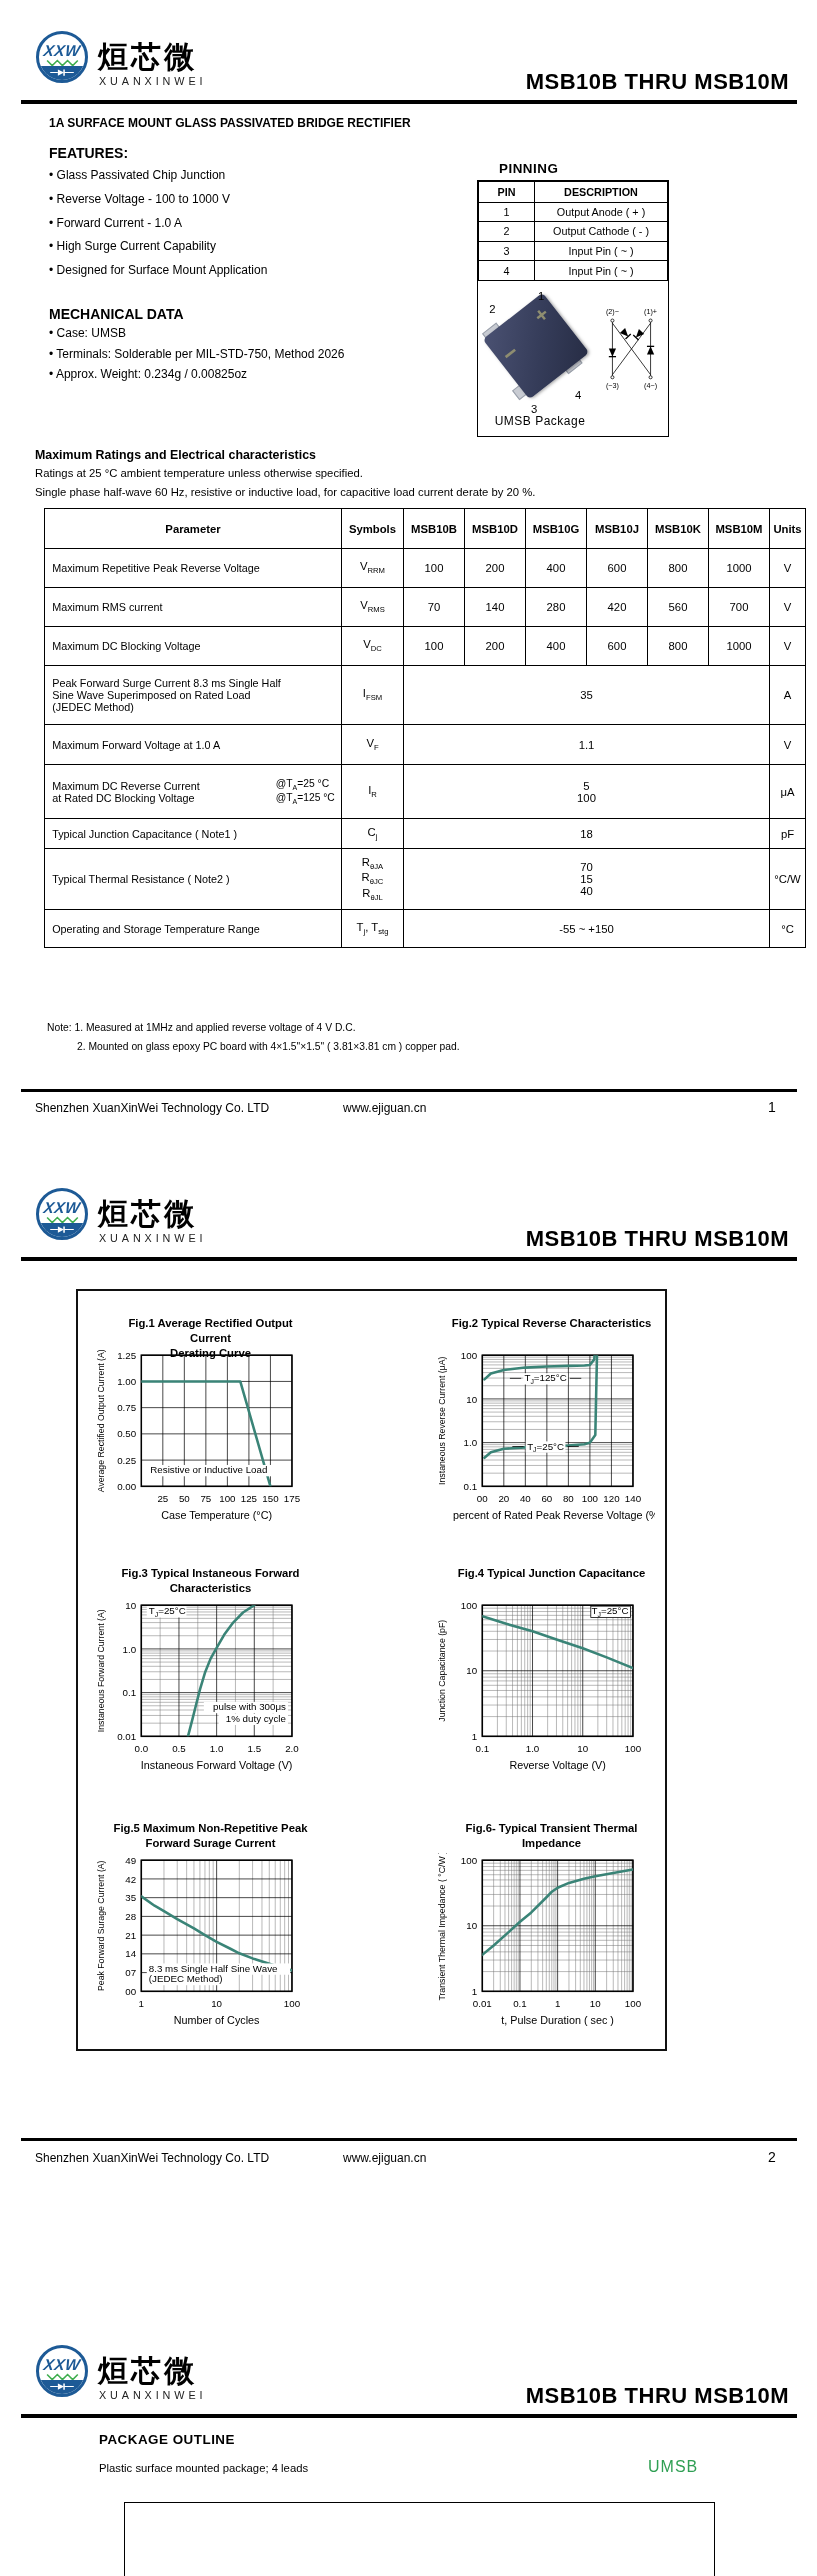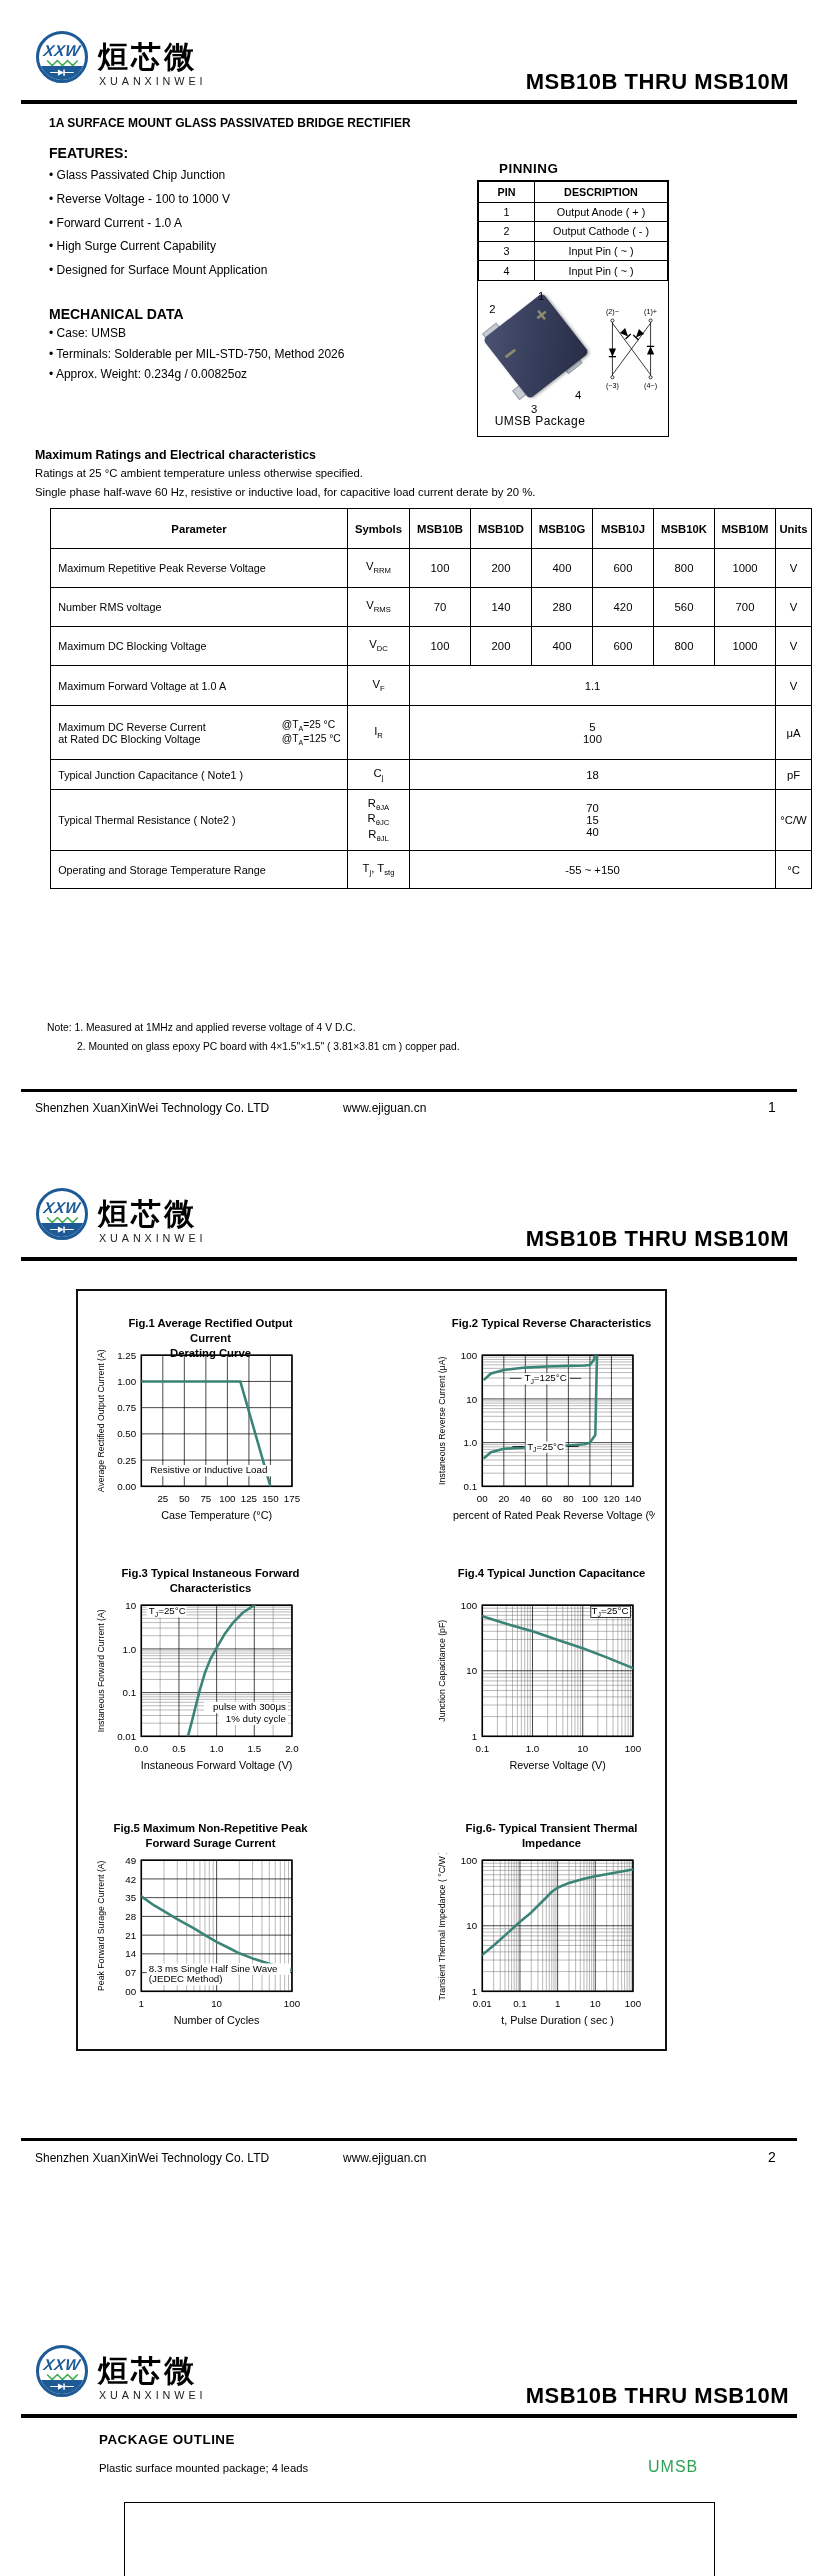--- a/index.html
+++ b/index.html
@@ -47,21 +47,21 @@
   .pin-num{position:absolute;font-size:11.3px;}
   .pn1{left:60px;top:109px;}
   .pn2{left:11.3px;top:122px;}
   .pn3{left:53px;top:222px;}
   .pn4{left:97px;top:208px;}
   #bridge-svg{position:absolute;left:120px;top:124px;}
   .pkg-caption{position:absolute;left:0px;top:233px;width:124px;text-align:center;font-size:12px;letter-spacing:0.5px;}
   .ratings-h{position:absolute;left:35px;top:448px;font-size:12.4px;font-weight:bold;}
   .ratings-sub{position:absolute;left:35px;font-size:11.3px;}
   .rsub1{top:467px;}.rsub2{top:486px;}
-  #ratings-table{position:absolute;left:50px;top:508px;width:759px;border-collapse:collapse;border:1.5px solid #000;table-layout:fixed;}
+  #ratings-table{position:absolute;left:44px;top:508px;width:759px;border-collapse:collapse;border:1.5px solid #000;table-layout:fixed;}
   #ratings-table th,#ratings-table td{border:1px solid #000;padding:0 3.1px;}
   #ratings-table th{font-size:11.3px;font-weight:bold;text-align:center;}
   #ratings-table td{font-size:11.3px;text-align:center;}
   #ratings-table td.param{font-size:10.8px;text-align:left;padding-left:7.2px;}
   #ratings-table .pc{display:flex;justify-content:space-between;align-items:center;padding-right:3.1px;}
   #ratings-table .cond{font-size:10.3px;text-align:left;}
   .note{position:absolute;font-size:10.3px;}
   .note1{left:47px;top:1022px;}
   .note2{left:77px;top:1041px;}
   
@@ -227,40 +227,46 @@
           <td>V<sub>RRM</sub></td>
           <td>100</td>
           <td>200</td>
           <td>400</td>
           <td>600</td>
           <td>800</td>
           <td>1000</td>
           <td>V</td>
         </tr>
         <tr style="height: 39px;">
-          <td class="param">Number RMS voltage</td>
+          <td class="param">Maximum RMS current</td>
           <td>V<sub>RMS</sub></td>
           <td>70</td>
           <td>140</td>
           <td>280</td>
           <td>420</td>
           <td>560</td>
           <td>700</td>
           <td>V</td>
         </tr>
         <tr style="height: 39px;">
           <td class="param">Maximum DC Blocking Voltage</td>
           <td>V<sub>DC</sub></td>
           <td>100</td>
           <td>200</td>
           <td>400</td>
           <td>600</td>
           <td>800</td>
           <td>1000</td>
           <td>V</td>
+        </tr>
+        <tr style="height: 59px;">
+          <td class="param">Peak Forward Surge Current 8.3 ms Single Half<br>Sine Wave Superimposed on Rated Load<br>(JEDEC Method)</td>
+          <td>I<sub>FSM</sub></td>
+          <td colspan="6">35</td>
+          <td>A</td>
         </tr>
         <tr style="height: 40px;">
           <td class="param">Maximum  Forward Voltage at 1.0 A</td>
           <td>V<sub>F</sub></td>
           <td colspan="6">1.1</td>
           <td>V</td>
         </tr>
         <tr style="height: 54px;">
           <td class="param">
             <div class="pc">

